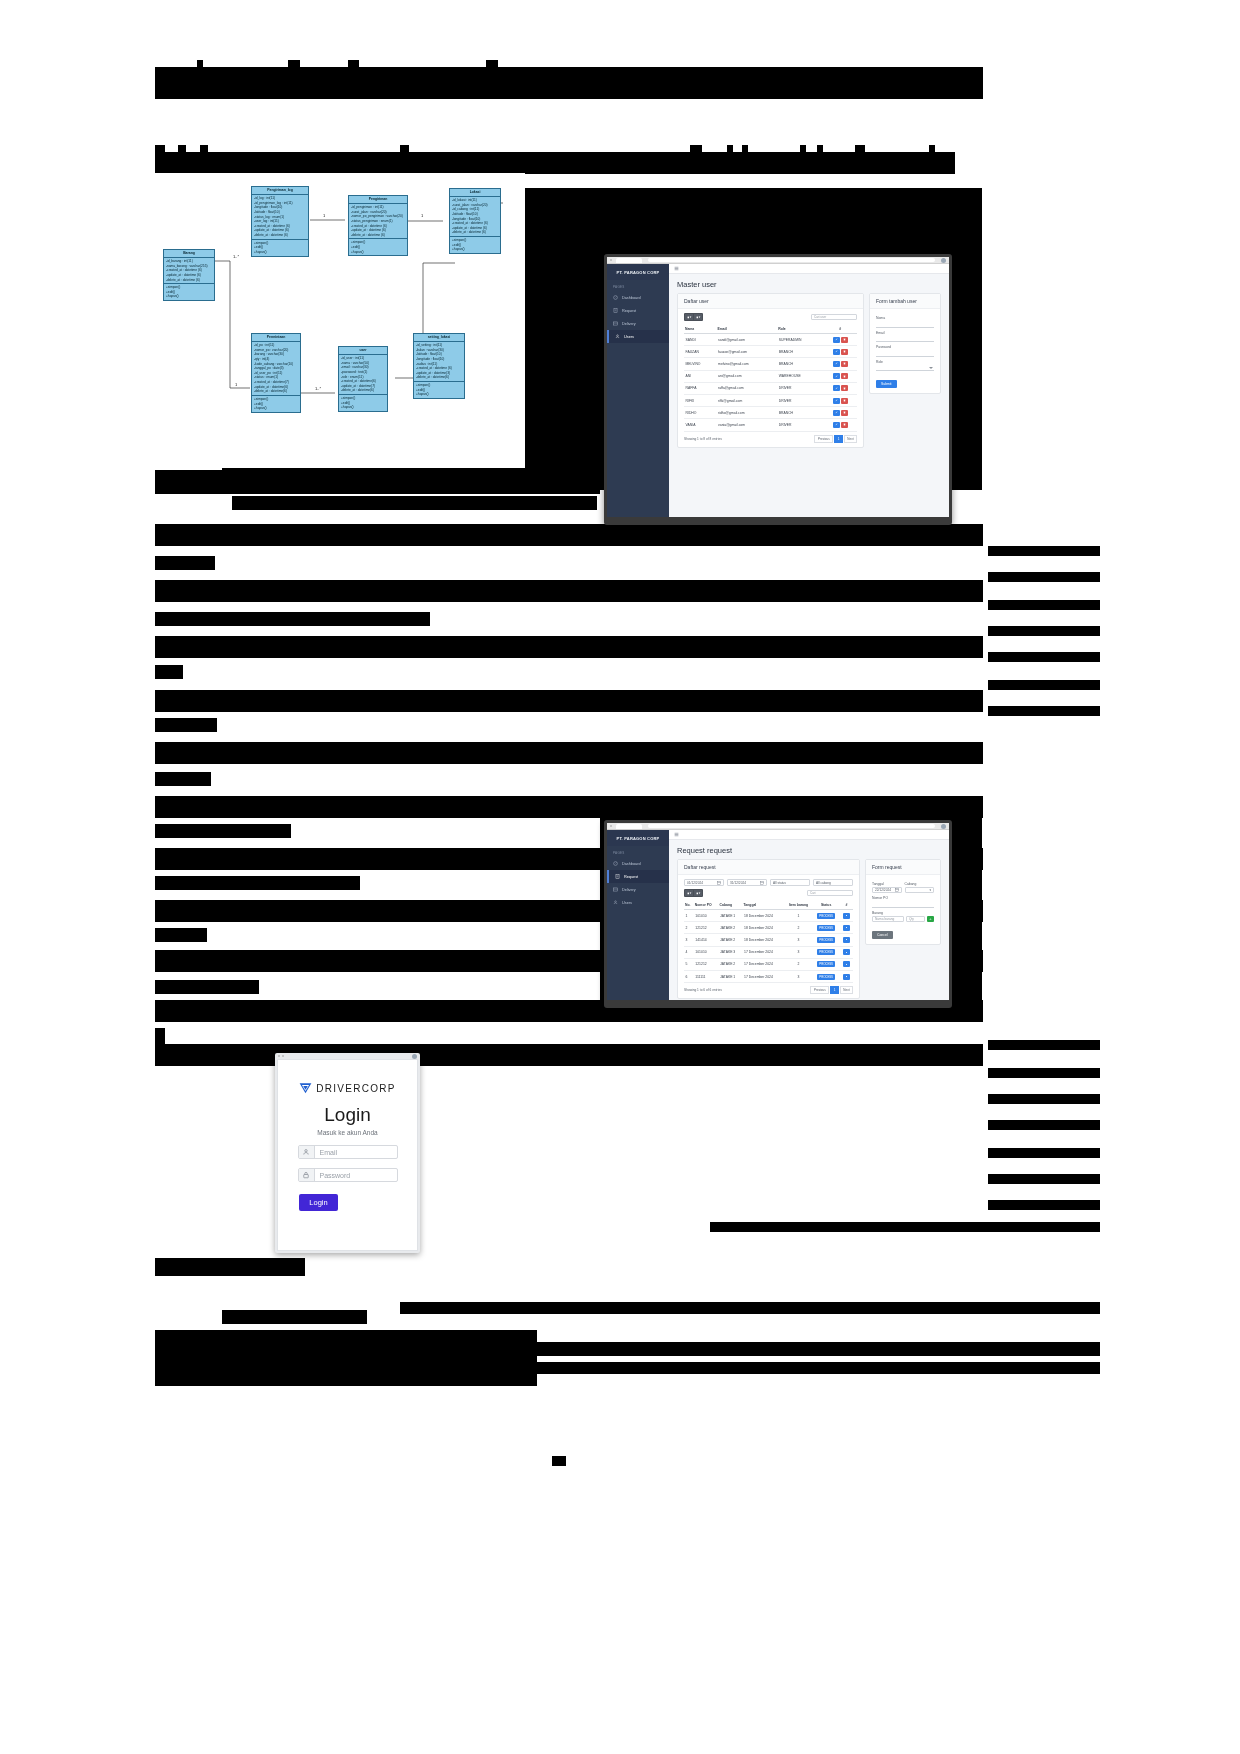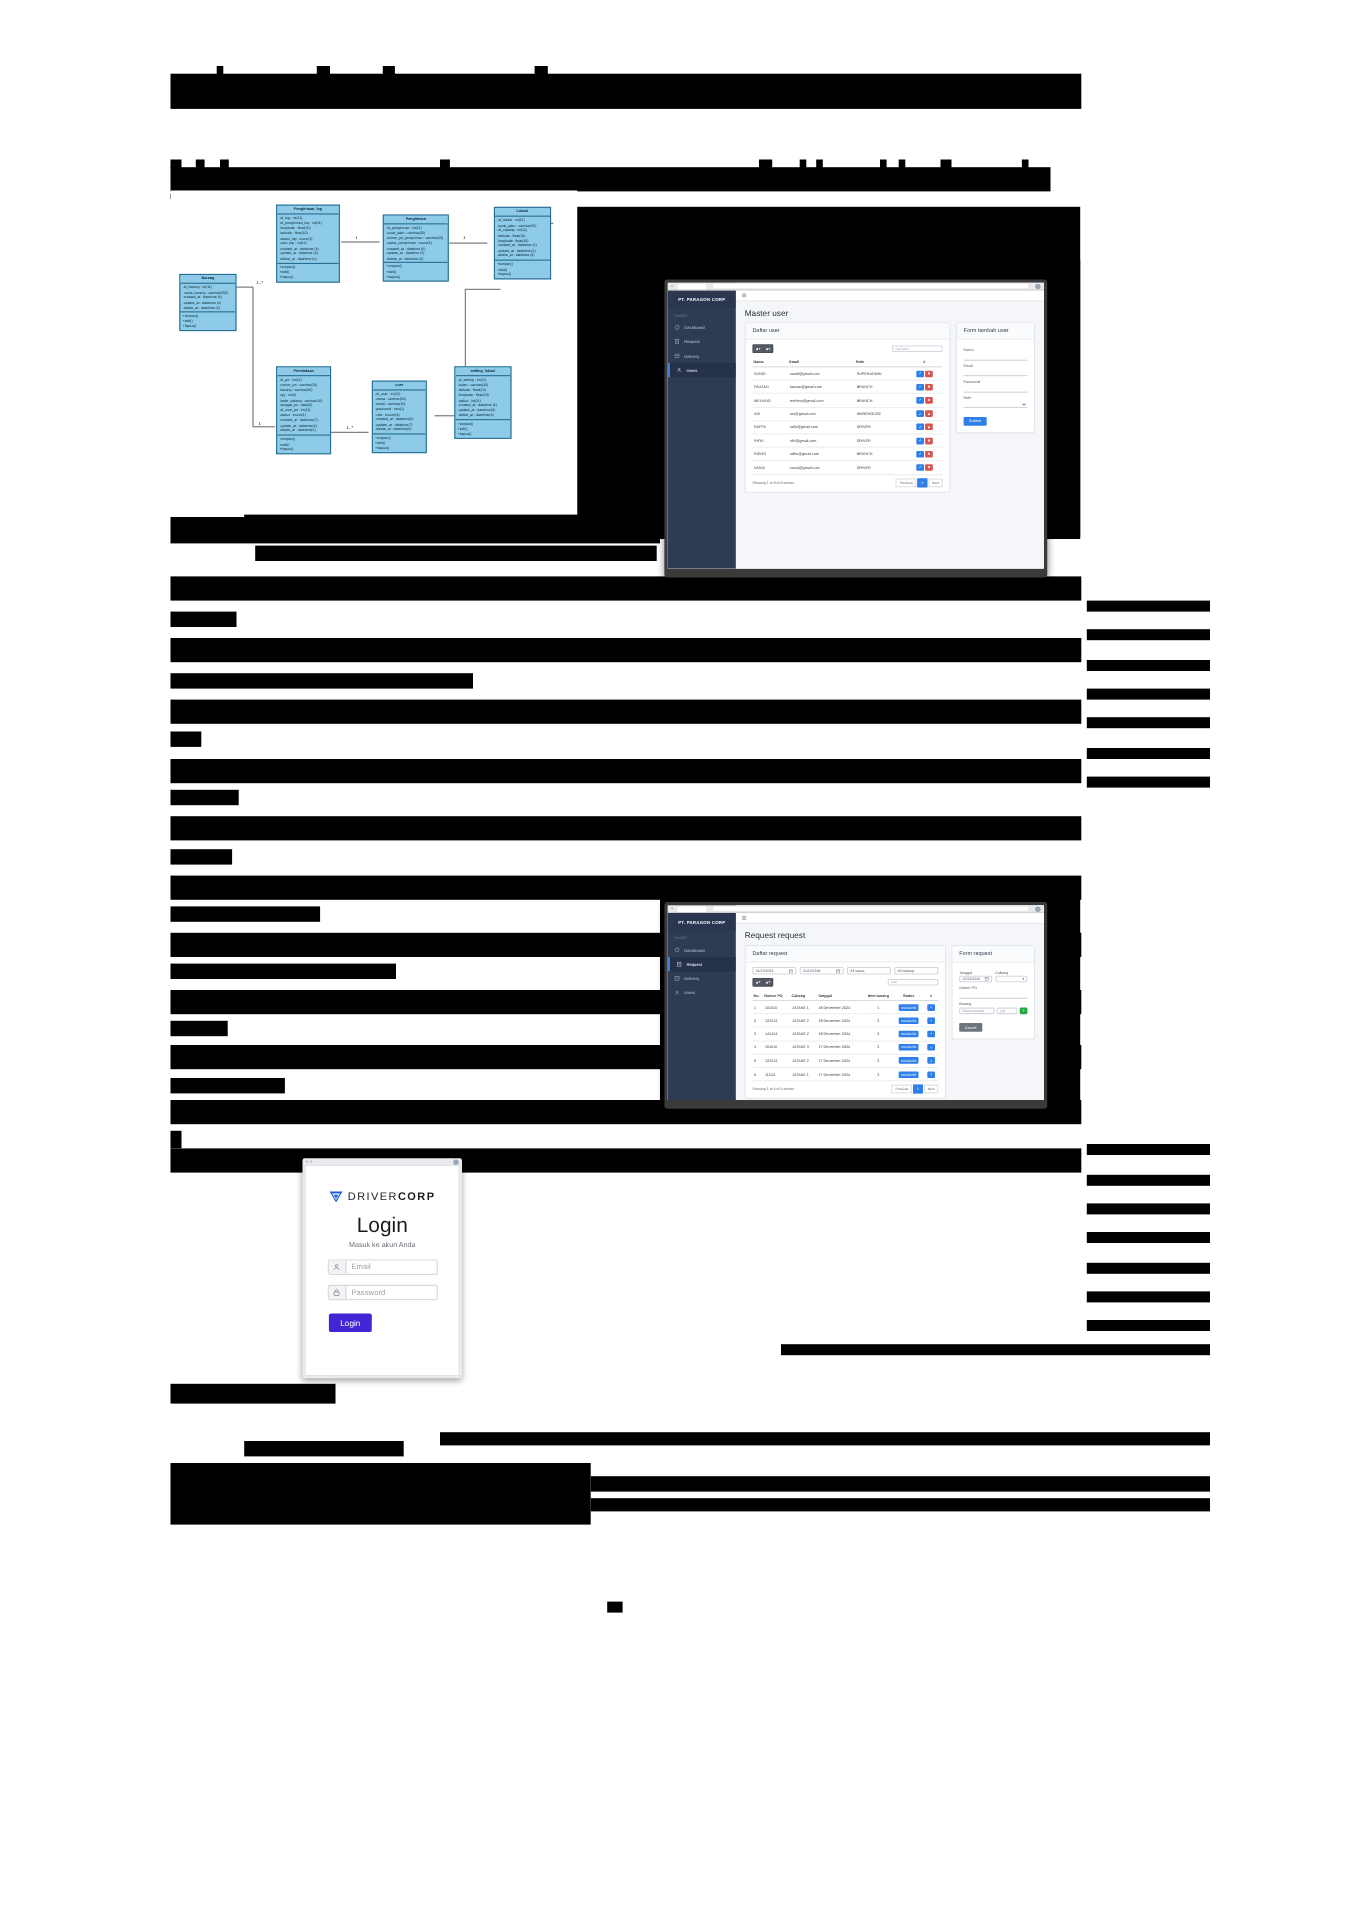--- a/index.html
+++ b/index.html
@@ -110,21 +110,21 @@
   .login-shot {
     position:absolute; left:275px; top:1053px; width:145px; height:200px;
     background:#e8eaed; border-radius:2px; box-shadow:0 2px 6px rgba(0,0,0,.35);
     padding:6px 2px 2px 2px;
   }
   .login-chrome { position:absolute; left:0; top:0; right:0; height:6px; display:flex; align-items:center; gap:2px; padding-left:3px; }
   .login-card { background:#fff; width:100%; height:100%; border:1px solid #dfe2e6; display:flex; flex-direction:column; align-items:center; padding-top:22px; }
   .pc-logo { display:flex; align-items:center; gap:4px; }
   .pc-mark { width:13px; height:12px; }
   .pc-text { font-size:10px; letter-spacing:1.3px; color:#1b1b1b; }
-  .pc-text b { font-weight:700; }
+  .pc-text b { font-weight:400; }
   .login-h { font-size:19px; color:#1a1a1a; margin-top:10px; font-weight:400; }
   .login-sub { font-size:6.5px; color:#6b7179; margin-top:3px; }
   .login-field {
     width:100px; height:14px; margin-top:9px; border:1px solid #d6d9de; border-radius:2px;
     display:flex; align-items:center; overflow:hidden; background:#fff;
   }
   .lf-ico { width:16px; height:100%; background:#f1f3f5; border-right:1px solid #d6d9de; display:flex; align-items:center; justify-content:center; }
   .lf-txt { font-size:7px; color:#9aa0a8; padding-left:5px; }
   .login-btn {
     margin-top:12px; margin-right:58px; background:#4226d6; color:#fff;

